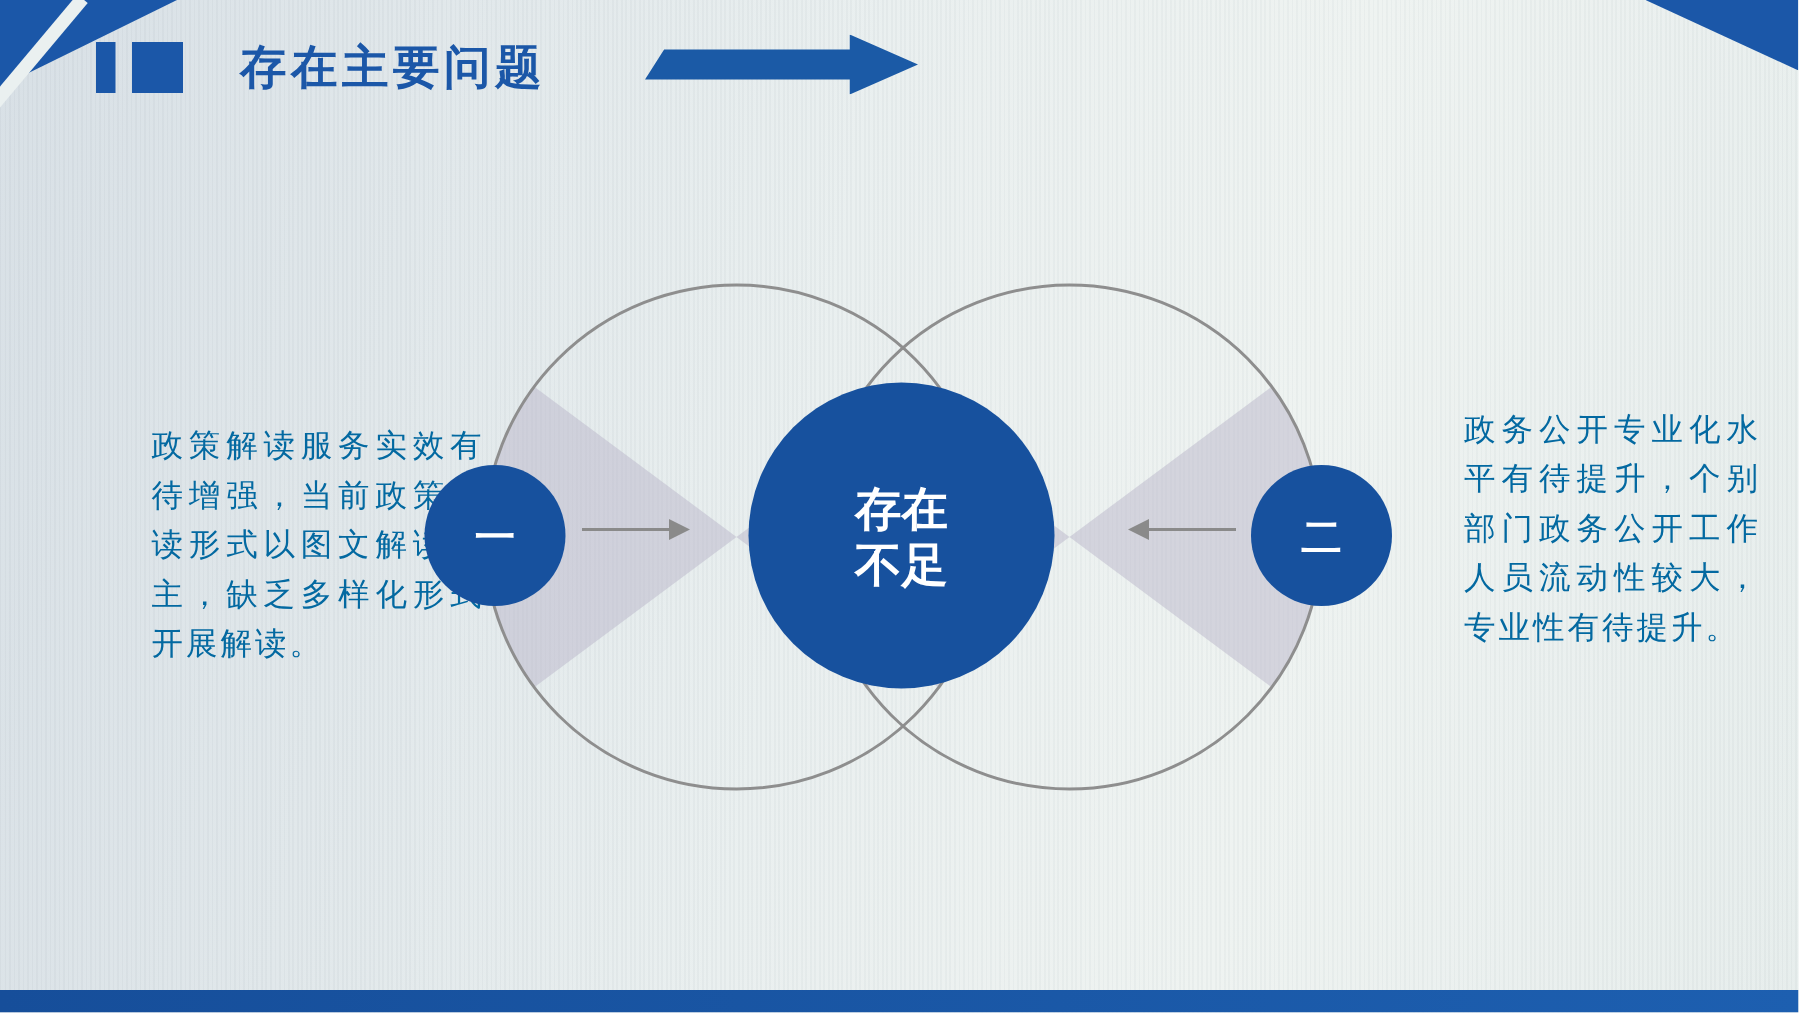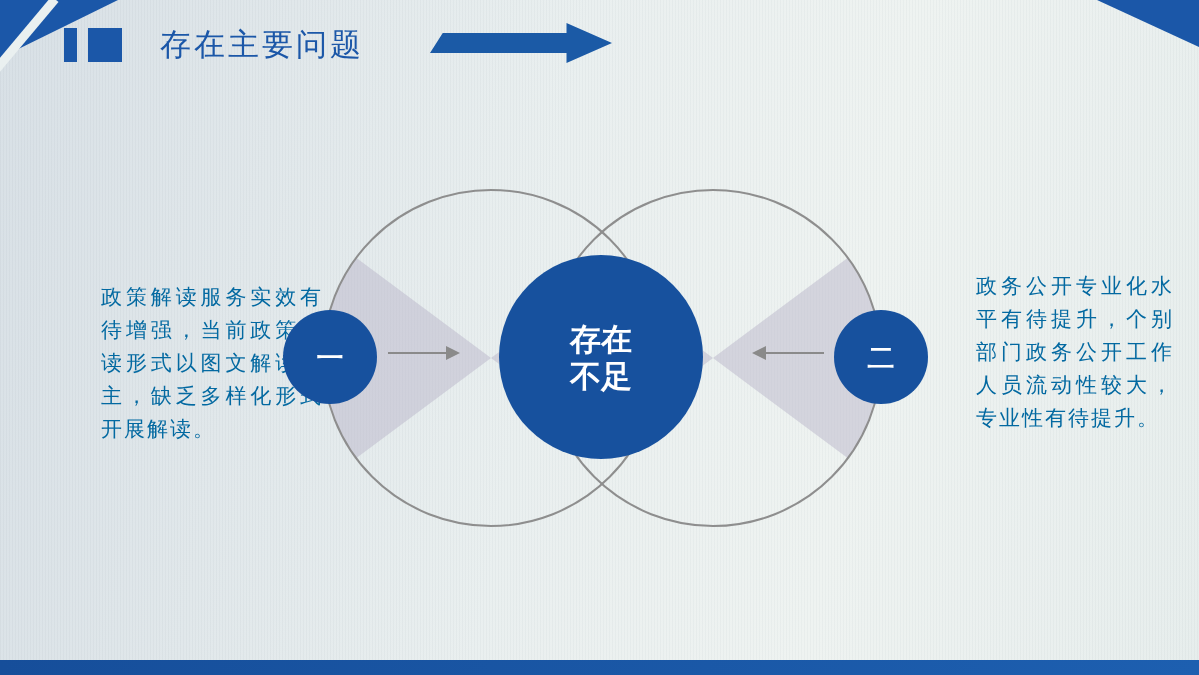--- a/index.html
+++ b/index.html
@@ -18,21 +18,21 @@
     position:absolute;left:0;top:0;width:118px;height:58px;background:#1b57a8;
     clip-path:polygon(0 0,100% 0,0 100%);
   }
   .corner-cut{
     position:absolute;left:20px;top:-12px;width:9px;height:95px;background:#eaf0f0;
     transform:rotate(40deg);
   }
   .bar-small{position:absolute;left:64px;top:28px;width:13px;height:34px;background:#1b57a8;}
   .bar-big{position:absolute;left:88px;top:28px;width:34px;height:34px;background:#1b57a8;}
   .slide-title{
-    position:absolute;left:160px;top:24px;font-size:31px;font-weight:normal;
+    position:absolute;left:160px;top:24px;font-size:31px;font-weight:bold;
     color:#1b57a8;letter-spacing:3px;white-space:nowrap;
   }
   .title-arrow{
     position:absolute;left:430px;top:23px;width:182px;height:40px;background:#1b5aa6;
     clip-path:polygon(7% 25%,75% 25%,75% 0,100% 50%,75% 100%,75% 75%,0 75%);
   }
   .corner-tr{
     position:absolute;right:0;top:0;width:102px;height:47px;background:#1b57a8;
     clip-path:polygon(0 0,100% 0,100% 100%);
   }

